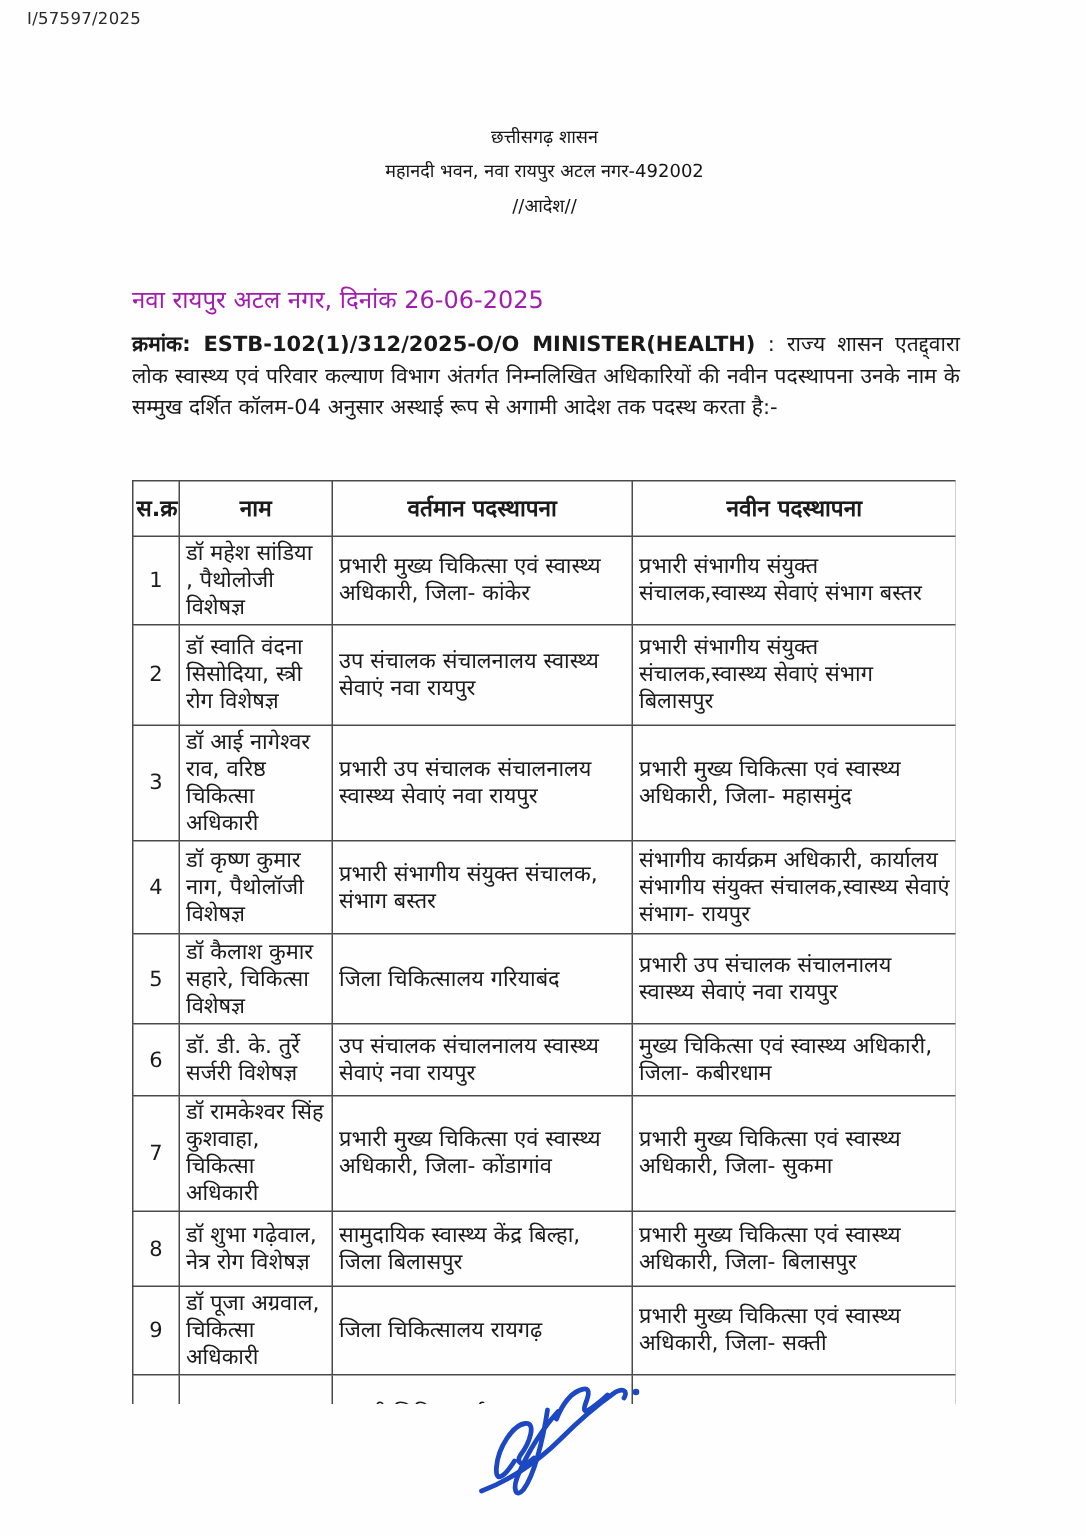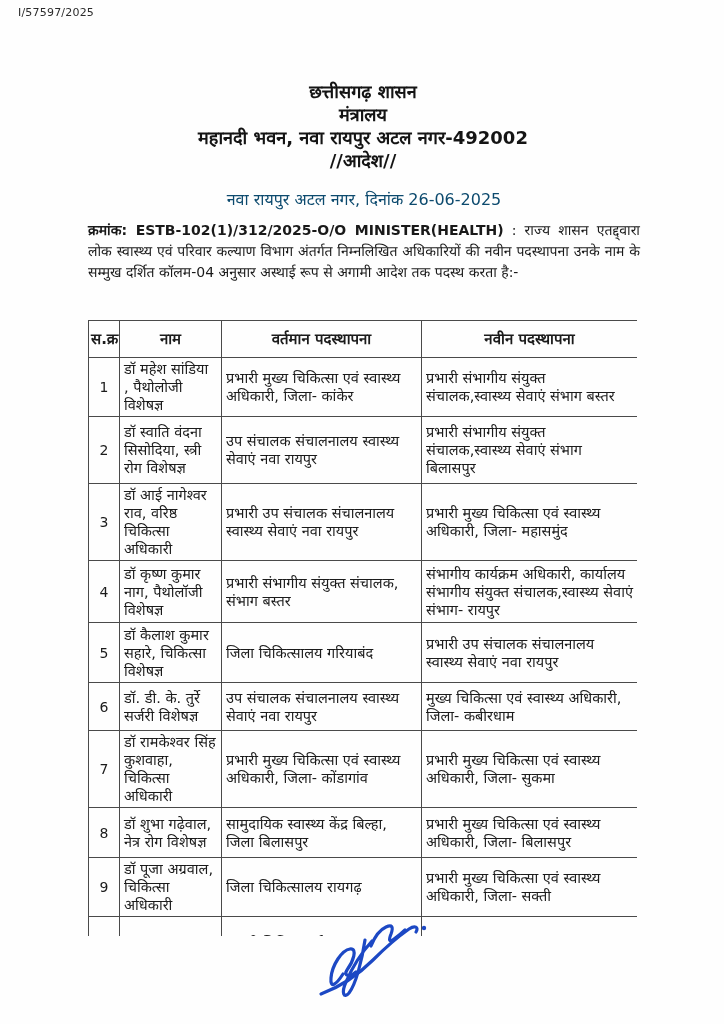--- a/index.html
+++ b/index.html
@@ -29,35 +29,35 @@
     color: #2b2b2b;
     font-family: "DejaVu Sans", sans-serif;
   }
   
   .letterhead {
     position: absolute;
     top: 80px;
     left: 88px;
     width: 550px;
     text-align: center;
-    font-weight: bold;
-    font-size: 18px;
+    font-weight: normal;
+    font-size: 12px;
     line-height: 23px;
     color: #141414;
   }
   .letterhead .lh-line { display: block; }
   .place-date {
     position: absolute;
     top: 188px;
     left: 88px;
     width: 552px;
-    text-align: center;
+    text-align: left;
     font-size: 16px;
     font-weight: normal;
-    color: #0c4a6e;
+    color: #a21caf;
   }
   
   .order-para {
     position: absolute;
     top: 220px;
     left: 88px;
     width: 552px;
     font-size: 14px;
     line-height: 21px;
     text-align: justify;
@@ -123,21 +123,20 @@
 <body>
 
 <div class="page">
 
   <div class="meta-bar">
     <span>I/57597/2025</span>
   </div>
 
   <div class="letterhead">
     <span class="lh-line">छत्तीसगढ़ शासन</span>
-    <span class="lh-line">मंत्रालय</span>
     <span class="lh-line">महानदी भवन, नवा रायपुर अटल नगर-492002</span>
     <span class="lh-line">//आदेश//</span>
   </div>
 
   <div class="place-date">नवा रायपुर अटल नगर, दिनांक 26-06-2025</div>
 
   <div class="order-para">
     <span class="b">क्रमांक: ESTB-102(1)/312/2025-O/O MINISTER(HEALTH)</span><span> : राज्य शासन एतद्द्वारा लोक स्वास्थ्य एवं परिवार कल्याण विभाग अंतर्गत निम्नलिखित अधिकारियों की नवीन पदस्थापना उनके नाम के सम्मुख दर्शित कॉलम-04 अनुसार अस्थाई रूप से अगामी आदेश तक पदस्थ करता है:-</span>
   </div>
 

